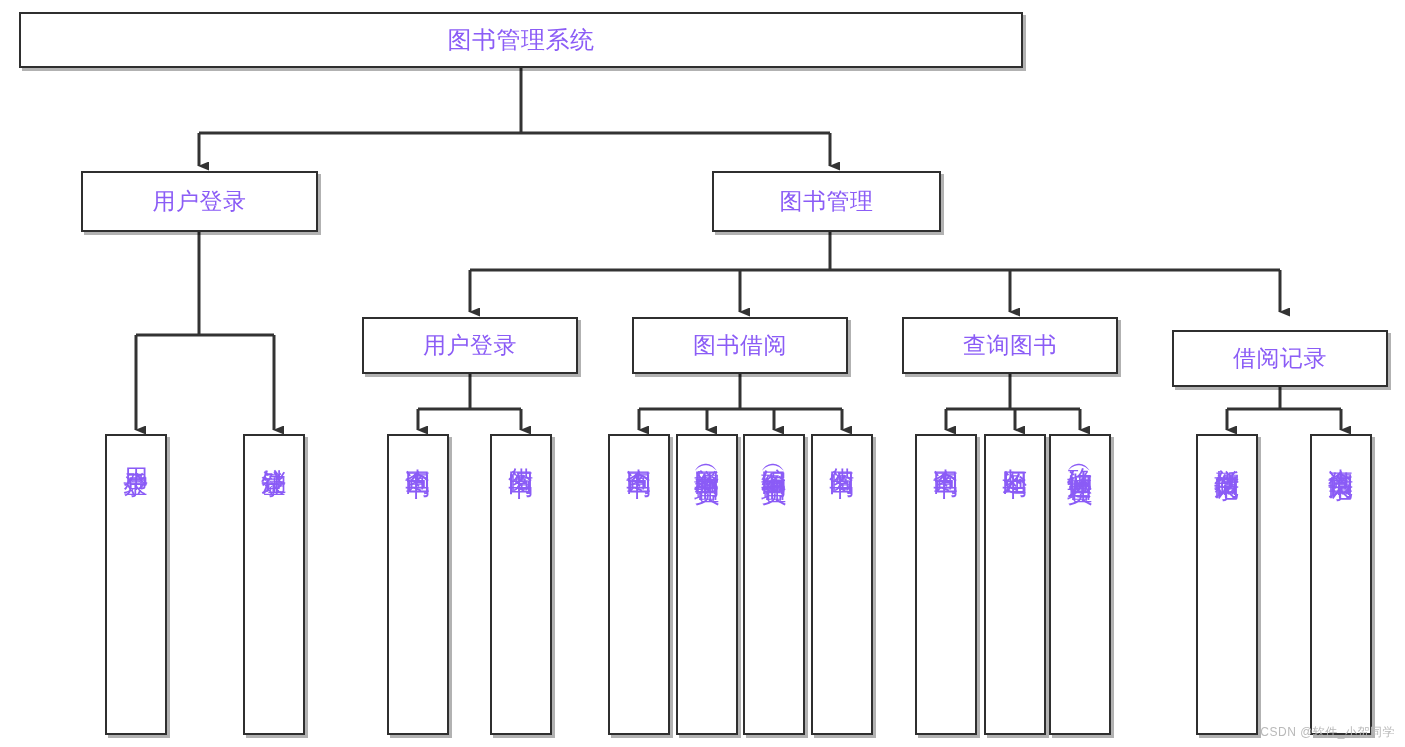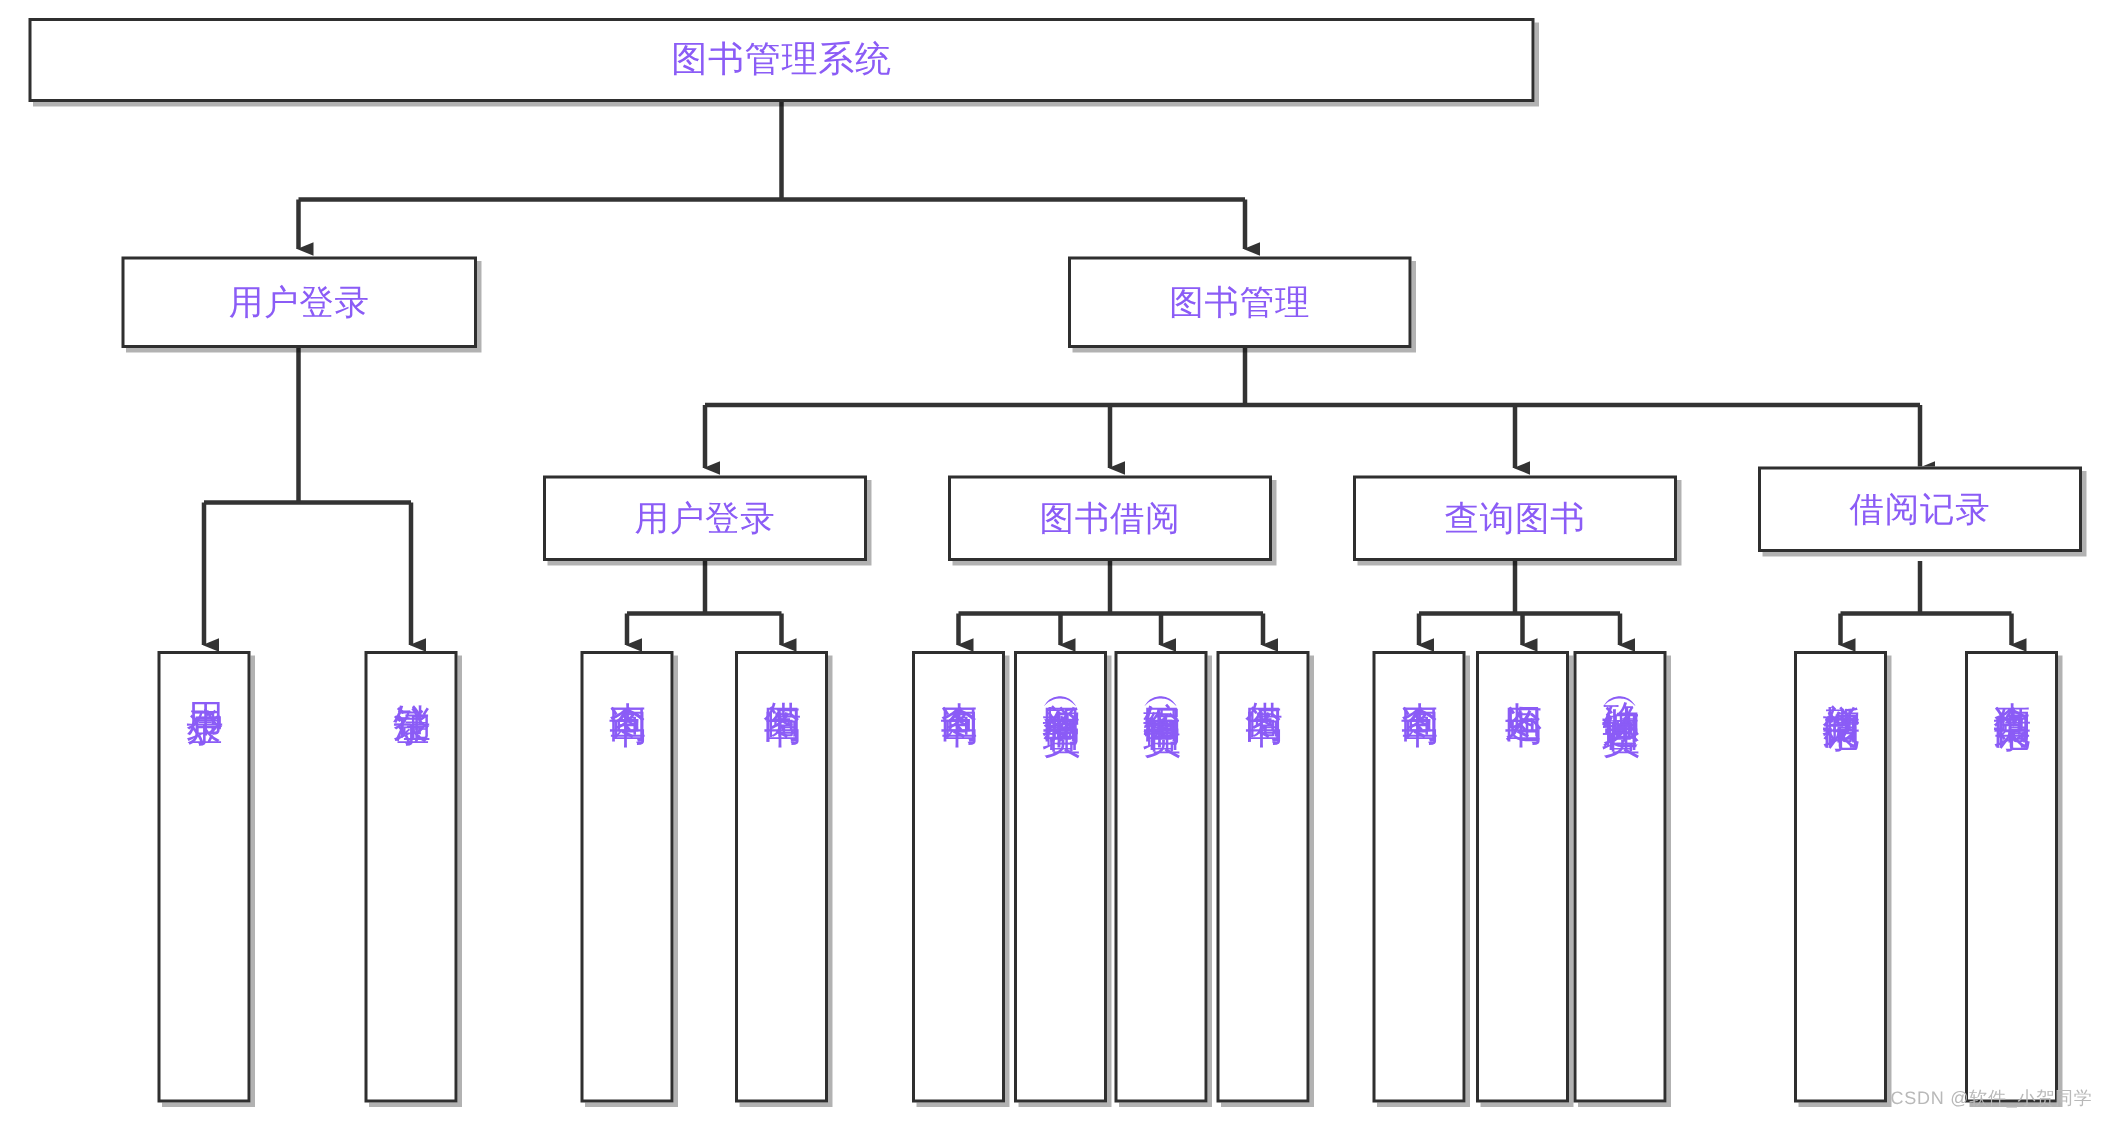--- a/index.html
+++ b/index.html
@@ -150,21 +150,21 @@
 
   <div class="node horiz shadowed" style="left:362px; top:317px; width:216px; height:57px;">
     <span class="node-label">用户登录</span>
   </div>
   <div class="node horiz shadowed" style="left:632px; top:317px; width:216px; height:57px;justify-content:center;">
     <span class="node-label">图书借阅</span>
   </div>
   <div class="node horiz shadowed" style="left:902px; top:317px; width:216px; height:57px;">
     <span class="node-label">查询图书</span>
   </div>
-  <div class="node horiz shadowed" style="left:1172px; top:311px; width:216px; height:57px;">
+  <div class="node horiz shadowed" style="left:1172px; top:330px; width:216px; height:57px;">
     <span class="node-label">借阅记录</span>
   </div>
 
   <div class="node leaf shadowed" style="left:105px; top:434px; width:62px; height:301px;">
     <span class="node-label">用户登录</span>
   </div>
   <div class="node leaf shadowed" style="left:243px; top:434px; width:62px; height:301px;">
     <span class="node-label">注销登录</span>
   </div>
 

